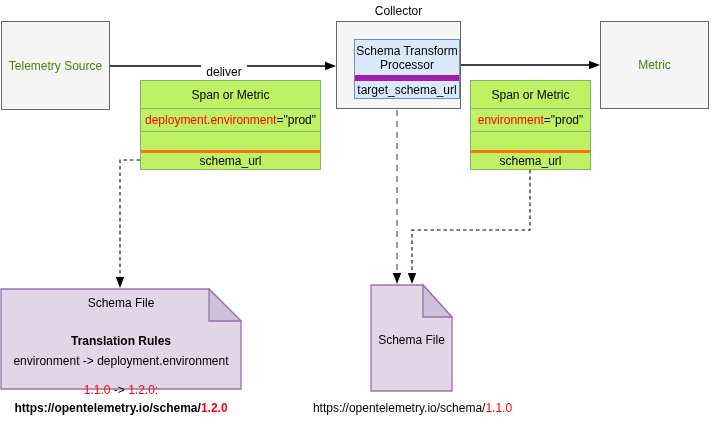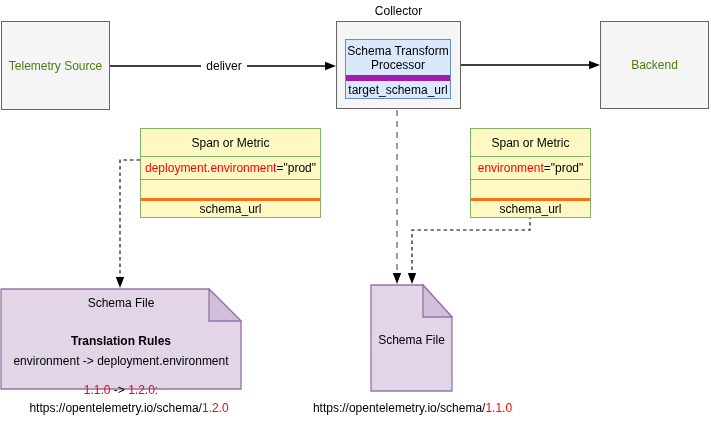--- a/index.html
+++ b/index.html
@@ -15,21 +15,21 @@
     background:#f5f5f5;border:1px solid #666666;color:#4d7c0f;
     display:flex;align-items:center;justify-content:center;text-align:center;z-index:2;
   }
   .label{z-index:3;text-align:center;line-height:14px;height:14px;}
   .proc{
     background:#dae8fc;border:1px solid #6c8ebf;z-index:3;display:flex;flex-direction:column;
   }
   .proc-title{height:40px;display:flex;align-items:center;justify-content:center;text-align:center;line-height:14px;}
   .proc-row{height:19px;border-top:6px solid #a21caf;display:flex;align-items:center;justify-content:center;}
   .span-table{
-    background:#fef9c3;border:1px solid #82b366;z-index:2;display:flex;flex-direction:column;margin-top:48px;
+    background:#bef264;border:1px solid #82b366;z-index:2;display:flex;flex-direction:column;
   }
   .tr0{height:29px;display:flex;align-items:center;justify-content:center;}
   .tr1{height:23px;border-top:1px solid #82b366;display:flex;align-items:center;justify-content:center;white-space:pre;}
   .tr2{height:19px;border-top:1px solid #82b366;}
   .tr3{height:17px;border-top:3px solid #f97316;display:flex;align-items:center;justify-content:center;}
   .red{color:#ff0000;}
   .bold{font-weight:bold;}
   .deliver{
     background:#ffffff;z-index:3;text-align:center;line-height:14px;height:14px;padding:0 2px;
   }
@@ -63,28 +63,28 @@
     <path d="M530,170 L530,230 L412,230 L412,273" fill="none" stroke="#000" stroke-width="1.1" stroke-dasharray="3.5,3"></path>
     <polygon points="412,284 407.8,273 416.2,273" fill="#000"></polygon>
   </svg>
 
   <div class="abs label" style="left:346px;top:4px;width:105px;">Collector</div>
 
   <div class="abs node" style="left:1px;top:21px;width:109px;height:89px;">Telemetry Source</div>
 
   <div class="abs node" style="left:336px;top:21px;width:125px;height:88px;"></div>
 
-  <div class="abs node" style="left:600px;top:21px;width:109px;height:88px;">Backend</div>
+  <div class="abs node" style="left:600px;top:21px;width:109px;height:88px;">Metric</div>
 
-  <div class="abs proc" style="left:345px;top:39px;width:106px;height:60px;">
+  <div class="abs proc" style="left:354px;top:39px;width:106px;height:60px;">
     <div class="proc-title">Schema Transform Processor</div>
     <div class="proc-row">target_schema_url</div>
   </div>
 
-  <div class="abs deliver" style="left:201px;top:59px;width:46px;">deliver</div>
+  <div class="abs deliver" style="left:201px;top:65px;width:46px;">deliver</div>
 
   <div class="abs span-table" style="left:140px;top:80px;width:181px;height:90px;">
     <div class="tr0">Span or Metric</div>
     <div class="tr1"><span class="red">deployment.environment</span><span>="prod"</span></div>
     <div class="tr2"></div>
     <div class="tr3">schema_url</div>
   </div>
 
   <div class="abs span-table" style="left:470px;top:80px;width:121px;height:90px;">
     <div class="tr0">Span or Metric</div>
@@ -93,16 +93,16 @@
     <div class="tr3">schema_url</div>
   </div>
 
   <div class="abs note-text" style="left:1px;top:296px;width:240px;">Schema File</div>
   <div class="abs note-text bold" style="left:1px;top:334px;width:240px;">Translation Rules</div>
   <div class="abs note-text" style="left:1px;top:347px;width:240px;margin-top:36px;"><span class="red">1.1.0</span><span> -&gt; </span><span class="red">1.2.0:</span></div>
   <div class="abs note-text" style="left:1px;top:354px;width:240px;">environment -&gt; deployment.environment</div>
 
   <div class="abs note-text" style="left:371px;top:333px;width:81px;">Schema File</div>
 
-  <div class="abs url" style="left:9px;top:401px;width:240px;"><span>https://opentelemetry.io/schema/</span><span class="red">1.2.0</span></div>
+  <div class="abs url" style="left:1px;top:401px;width:240px;font-weight:bold;"><span>https://opentelemetry.io/schema/</span><span class="red">1.2.0</span></div>
   <div class="abs url" style="left:300px;top:401px;width:225px;"><span>https://opentelemetry.io/schema/</span><span class="red">1.1.0</span></div>
 
 </div>
 
 </body></html>

